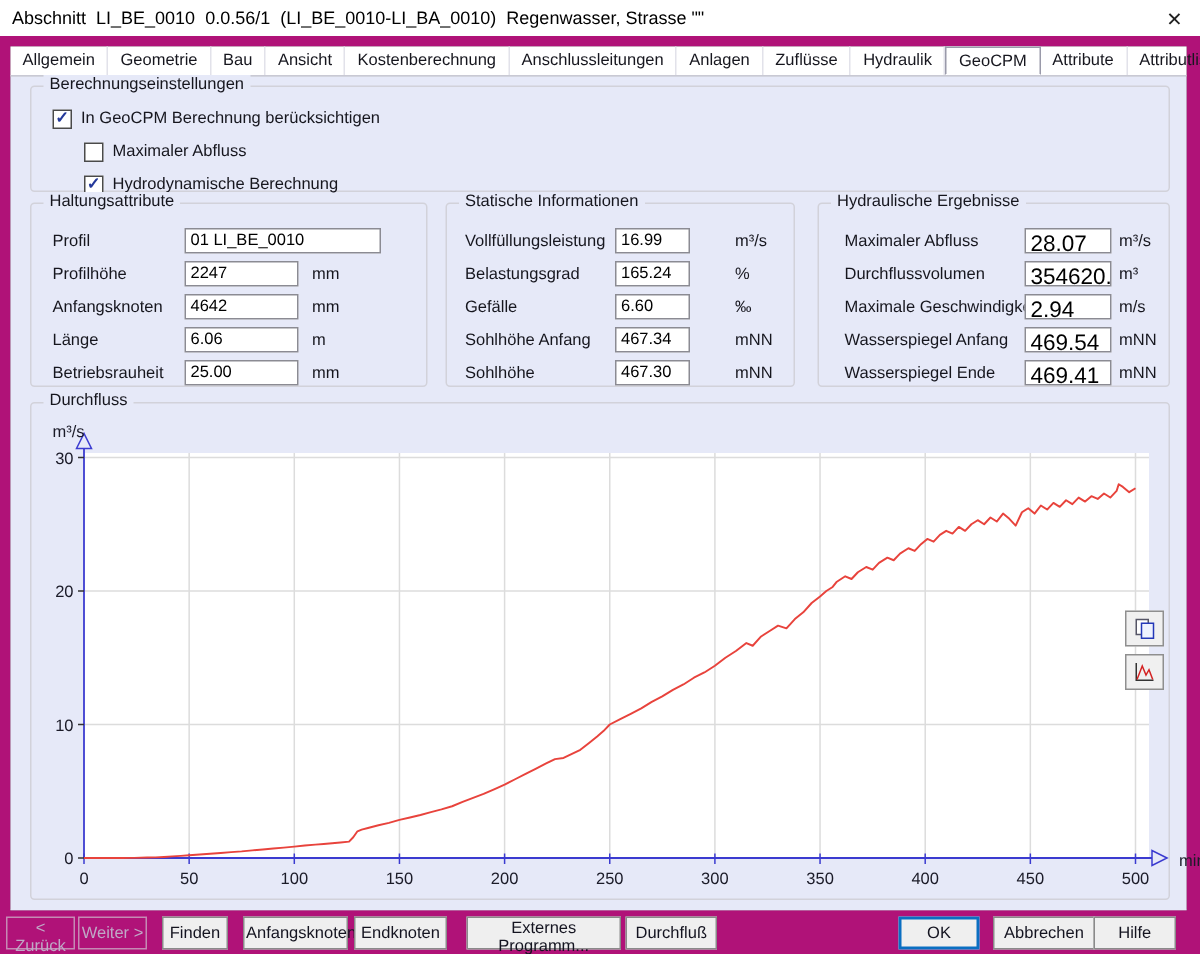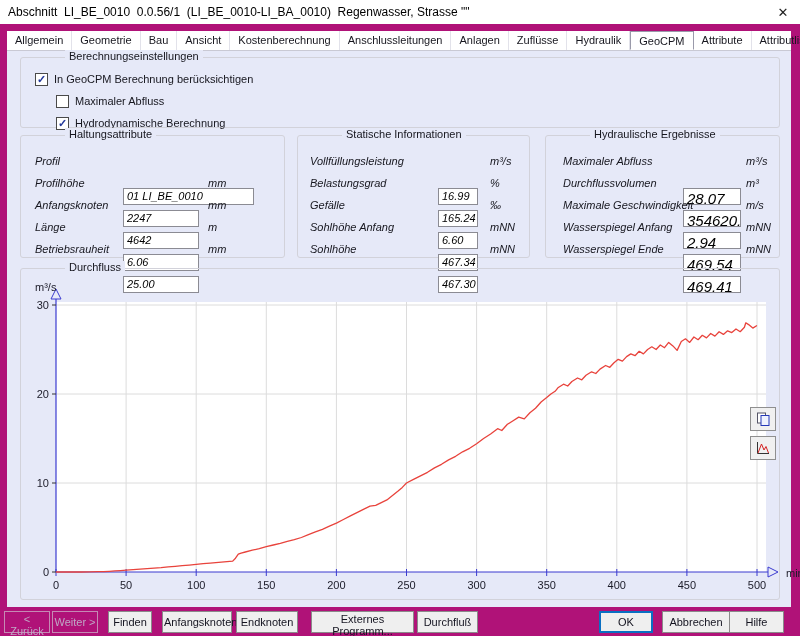--- a/index.html
+++ b/index.html
@@ -18,35 +18,35 @@
   
   .tabstrip{position:absolute;left:0;top:0;width:784px;height:20px;background:#fff;
             display:flex;border-bottom:1px solid #c9c9d4;}
   .tab{padding:3px 8px 2px 8px;border-right:1px solid #e2e2ea;cursor:pointer;white-space:nowrap;}
   .tab.active{background:#fff;border:1px solid #9a9aaa;border-bottom:1px solid #fff;
               position:relative;z-index:2;margin-top:0;}
   
   .page{position:absolute;left:0;top:20px;width:784px;height:556px;background:#e6e9f8;}
   
   .group{position:absolute;border:1px solid #d2d2da;border-radius:3px;}
-  .group>.legend{position:absolute;top:-8px;left:8px;background:#e6e9f8;padding:0 4px;color:#16161e;margin-left:36px;}
+  .group>.legend{position:absolute;top:-8px;left:8px;background:#e6e9f8;padding:0 4px;color:#16161e;}
   
   .cbrow{position:absolute;display:flex;align-items:center;height:14px;}
   .cbox{display:inline-block;width:13px;height:13px;background:#fff;border:1px solid #4a4a4a;
         text-align:center;line-height:11px;font-size:11px;font-weight:bold;color:#24399b;cursor:pointer;}
   .cbrow .cblabel{margin-left:6px;}
   
-  .row{position:absolute;left:0;right:0;height:20px;font-style:italic;}
+  .row{position:absolute;left:0;right:0;height:20px;}
   .flabel{position:absolute;top:3px;}
   .fbox{position:absolute;top:0;height:17px;background:#fff;border:1px solid #8b8b93;
-        padding:1px 3px;overflow:hidden;white-space:nowrap;color:#000;margin-top:36px;}
+        padding:1px 3px;overflow:hidden;white-space:nowrap;color:#000;}
   .funit{position:absolute;top:3px;}
   .g-halt .flabel{left:14px}.g-halt .fbox{left:102px;width:76px}.g-halt .fbox.wide{width:131px}
   .g-halt .funit{left:187px}
-  .g-stat .flabel{left:12px}.g-stat .fbox{left:140px;width:40px}.g-stat .funit{left:192px}
+  .g-stat .flabel{left:12px}.g-stat .fbox{left:112px;width:50px}.g-stat .funit{left:192px}
   .g-hyd .flabel{left:17px}.g-hyd .fbox{left:137px;width:58px;font-size:15px}.g-hyd .funit{left:200px}
   
   .chart-svg{position:absolute;left:0;top:0;overflow:visible;}
   .chart-svg text{font-family:"Liberation Sans",sans-serif;font-size:11px;fill:#1b1b28;}
   .tool-btn{position:absolute;left:729px;width:26px;height:24px;background:#f0f0f0;
             border:1px solid #8f8f8f;display:flex;align-items:center;justify-content:center;
             padding:0;cursor:pointer;}
   
   .bottombar{position:absolute;left:0;bottom:0;width:800px;height:29px;background:#b01278;}
   .bbtn{position:absolute;top:4px;height:22px;background:#efefef;border:1px solid #8a8a8a;

